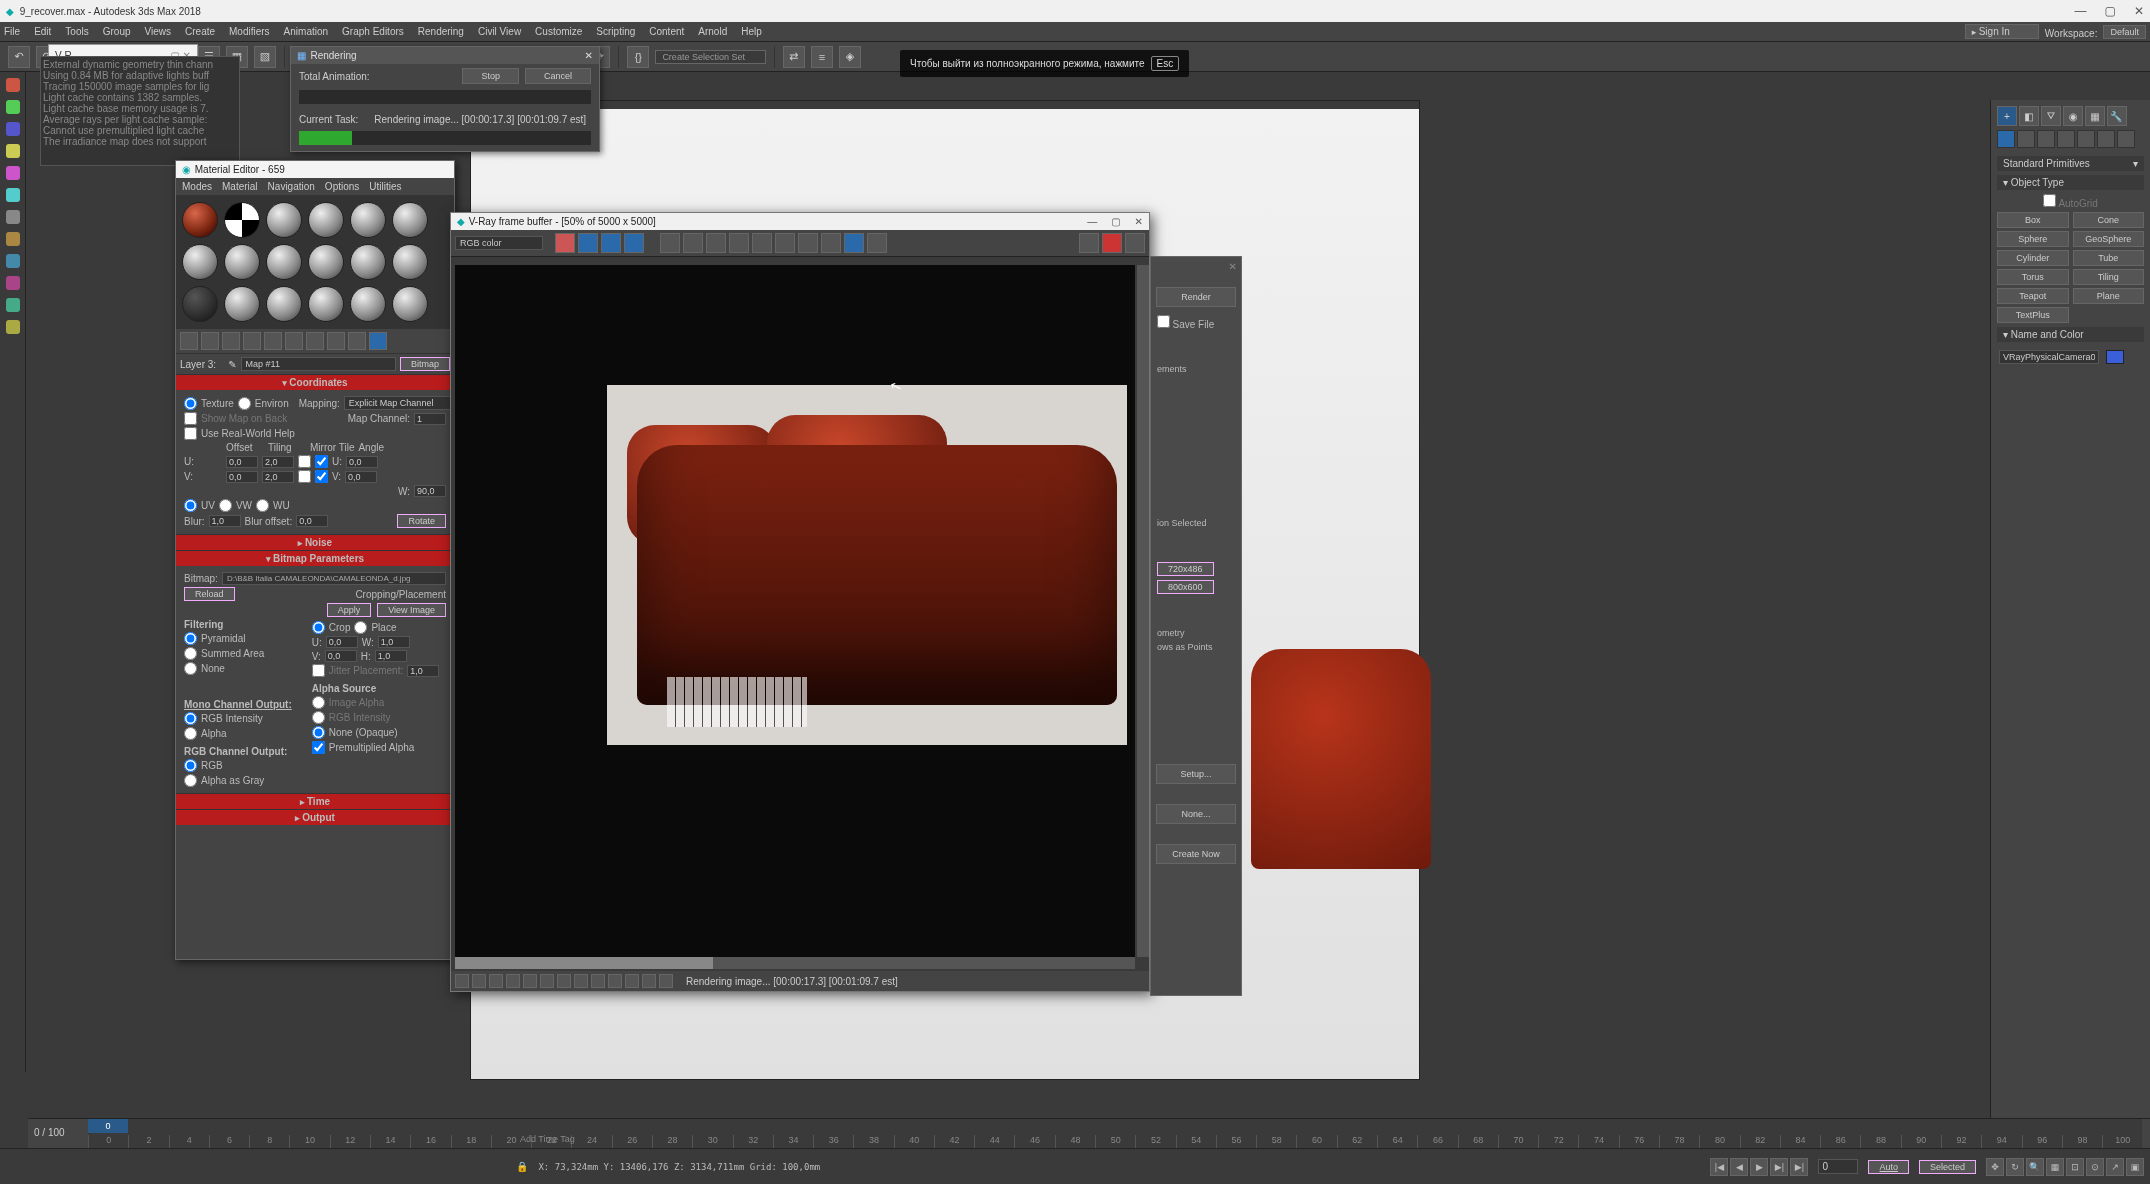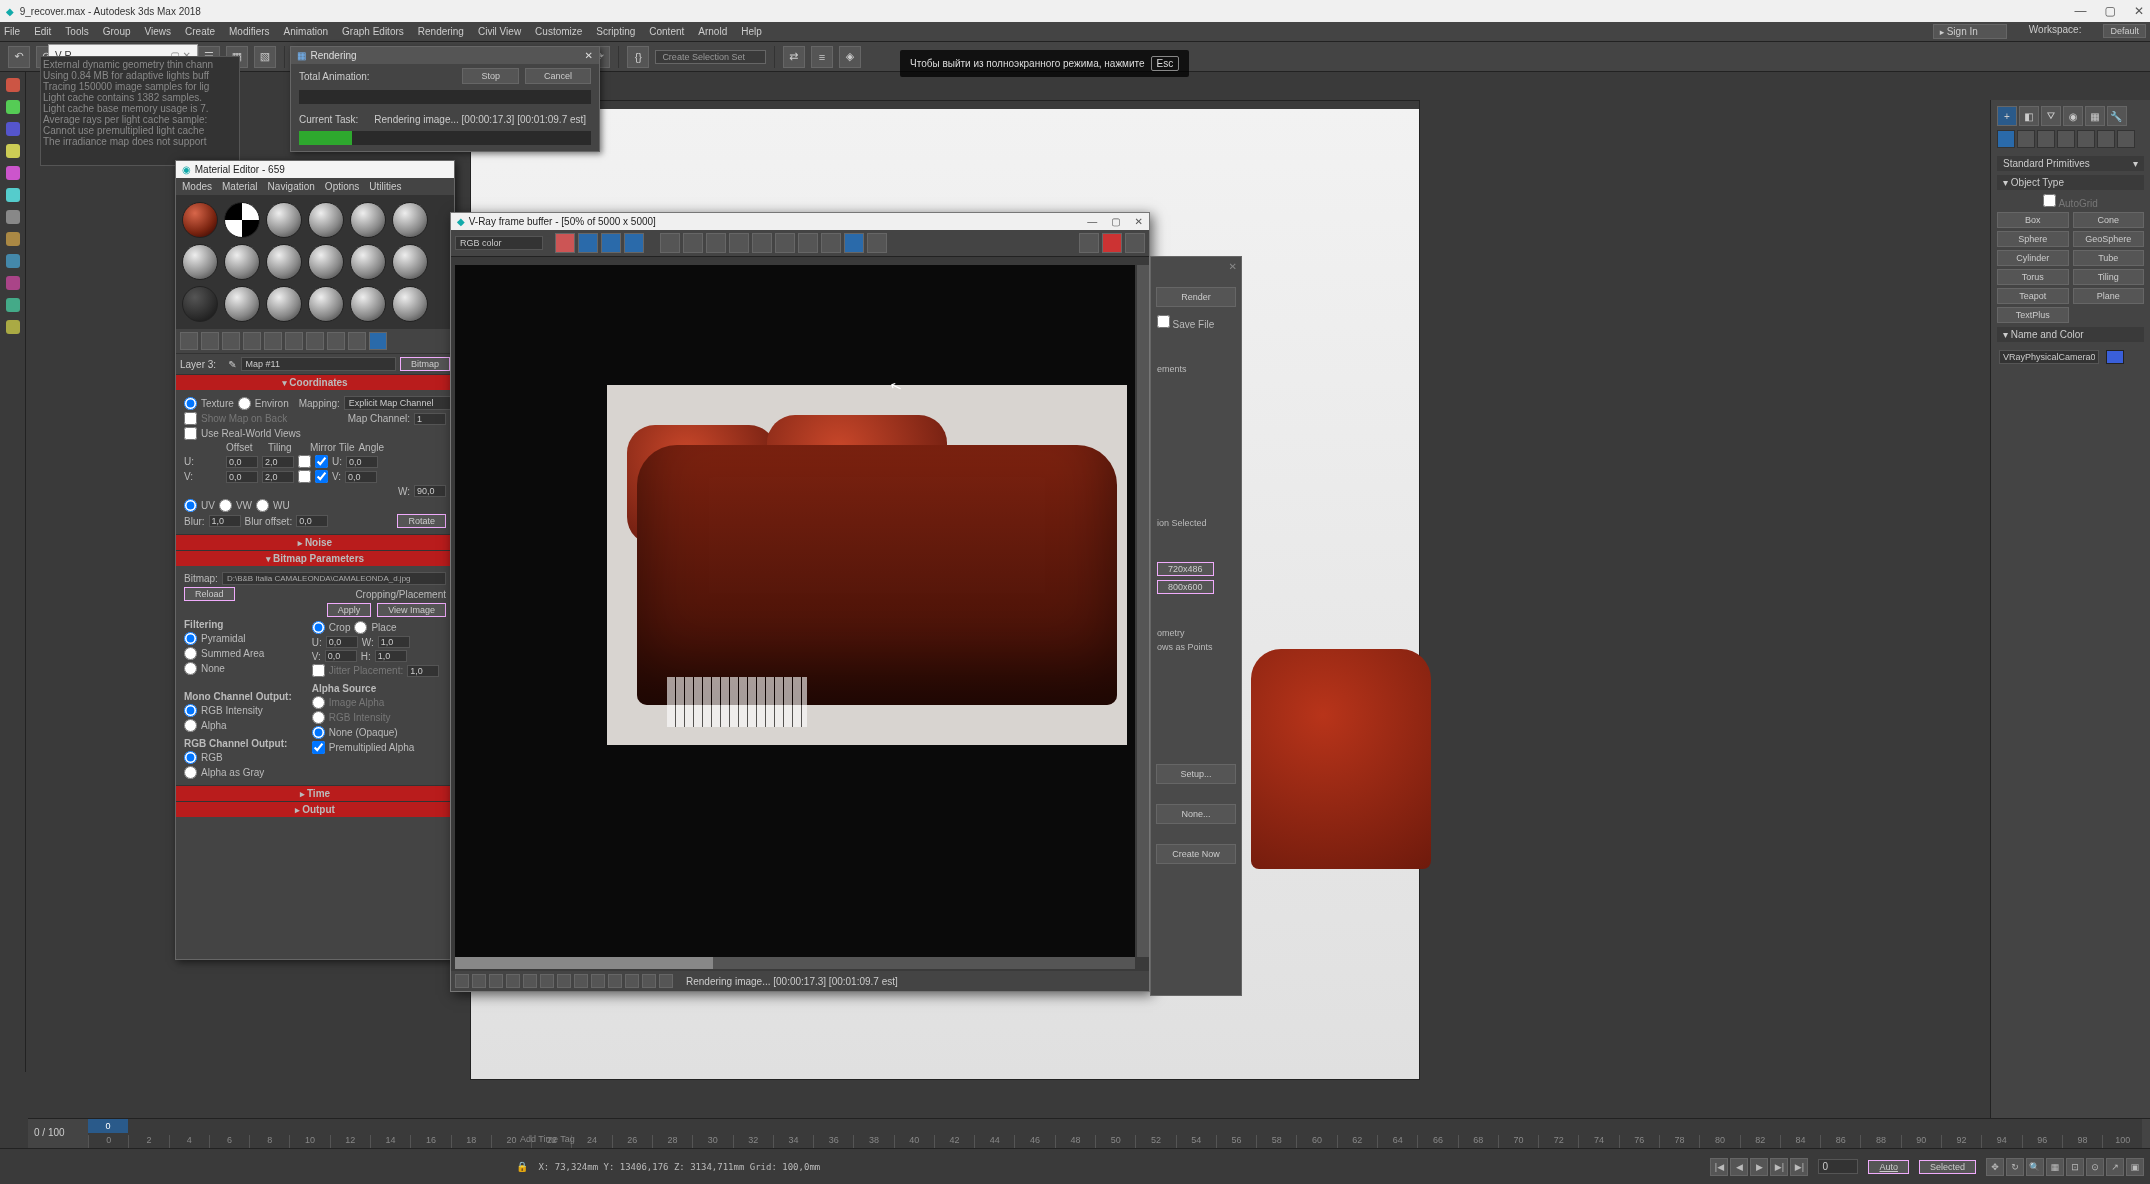--- a/index.html
+++ b/index.html
@@ -5,21 +5,21 @@
 * { margin:0; padding:0; box-sizing:border-box; font-family:"Segoe UI",Tahoma,sans-serif; font-size:10px; user-select:none; }
 body { background:#3a3a3a; color:#cccccc; width:2150px; height:1184px; overflow:hidden; position:relative; }
 
 
 .titlebar { height:22px; background:#f0f0f0; color:#333; display:flex; align-items:center; padding:0 6px; }
 .titlebar .wincontrols { margin-left:auto; display:flex; gap:18px; color:#555; }
 .titlebar .wincontrols span { cursor:pointer; font-size:12px; }
 
 
 .menubar { height:20px; background:#444; display:flex; align-items:center; padding:0 4px; gap:14px; color:#ccc; border-bottom:1px solid #222; }
-.menubar .right { margin-left:auto; display:flex; gap:22px; align-items:flex-start; }
+.menubar .right { margin-left:auto; display:flex; gap:6px; align-items:flex-end; }
 .menubar span { cursor:pointer; }
 .signin { background:#555; padding:1px 28px 1px 6px; border:1px solid #666; font-size:9px; }
 .workspace { background:#555; padding:1px 6px; border:1px solid #666; font-size:9px; }
 
 
 .toolbar { height:30px; background:#444; border-bottom:1px solid #222; display:flex; align-items:center; padding:0 8px; gap:6px; }
 .tbtn { width:22px; height:22px; background:#555; border:1px solid #666; display:flex; align-items:center; justify-content:center; color:#ccc; cursor:pointer; font-size:11px; }
 .tsep { width:1px; height:22px; background:#333; margin:0 2px; }
 .seltype { background:#3a3a3a; border:1px solid #666; color:#999; padding:1px 20px 1px 6px; font-size:9px; }
 
@@ -330,21 +330,21 @@
         <span class="mapsel" style="flex:0 0 110px;">Explicit Map Channel</span>
       </div>
       <div class="r">
           <input type="checkbox" style=""> 
           <span style="color:#777;">Show Map on Back</span>
         <span style="margin-left:auto;">Map Channel:</span>
         <input type="text" value="1" style="">
       </div>
       <div class="r">
           <input type="checkbox" style=""> 
-          <span>Use Real-World Views</span>
+          <span>Use Real-World Help</span>
         </div>
       <div class="r">
           <span class="lbl"></span>
           <span class="lbl">Offset</span>
           <span class="lbl">Tiling</span>
           <span class="lbl">Mirror Tile</span>
           <span class="lbl">Angle</span>
         </div>
       <div class="r">
           <span class="lbl">U:</span>
@@ -413,21 +413,21 @@
               <span>Pyramidal</span>
             </div>
           <div class="r">
               <input type="radio" style="">
               <span>Summed Area</span>
             </div>
           <div class="r">
               <input type="radio" style="">
               <span>None</span>
             </div>
-          <div style="font-weight:bold;margin-top:16px;">Mono Channel Output:</div>
+          <div style="font-weight:bold;margin-top:24px;text-decoration:underline;">Mono Channel Output:</div>
           <div class="r">
               <input type="radio" checked="" style="">
               <span>RGB Intensity</span>
             </div>
           <div class="r">
               <input type="radio" style="">
               <span>Alpha</span>
             </div>
           <div style="font-weight:bold;margin-top:6px;">RGB Channel Output:</div>
           <div class="r">

